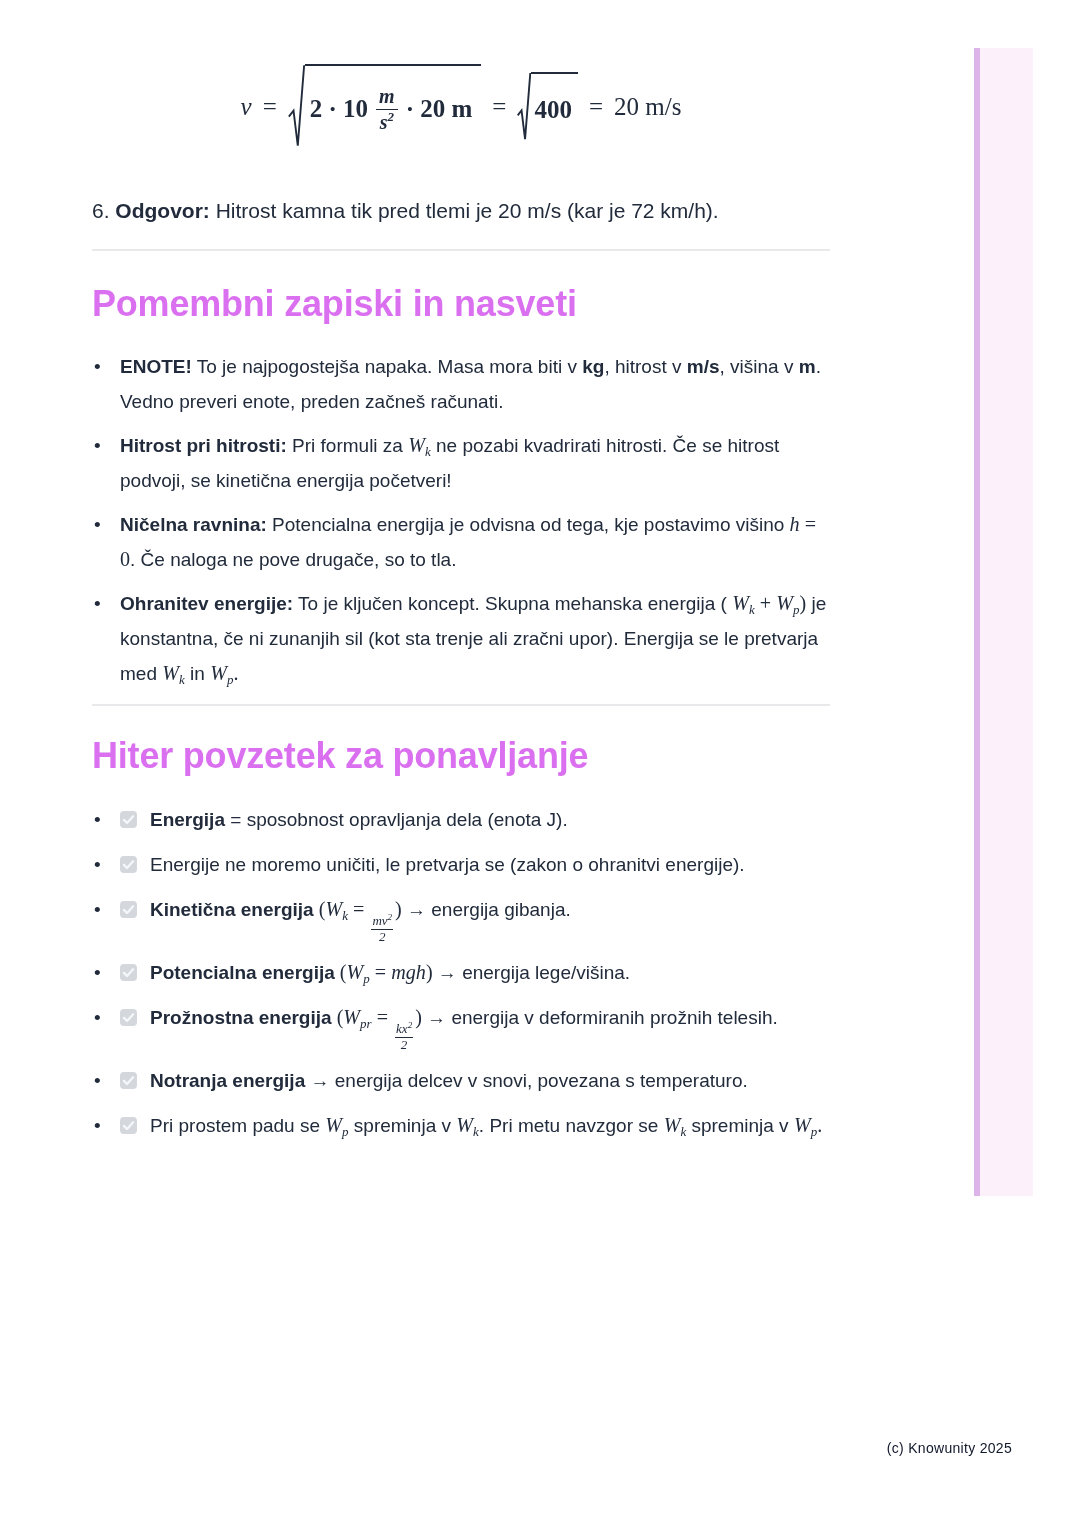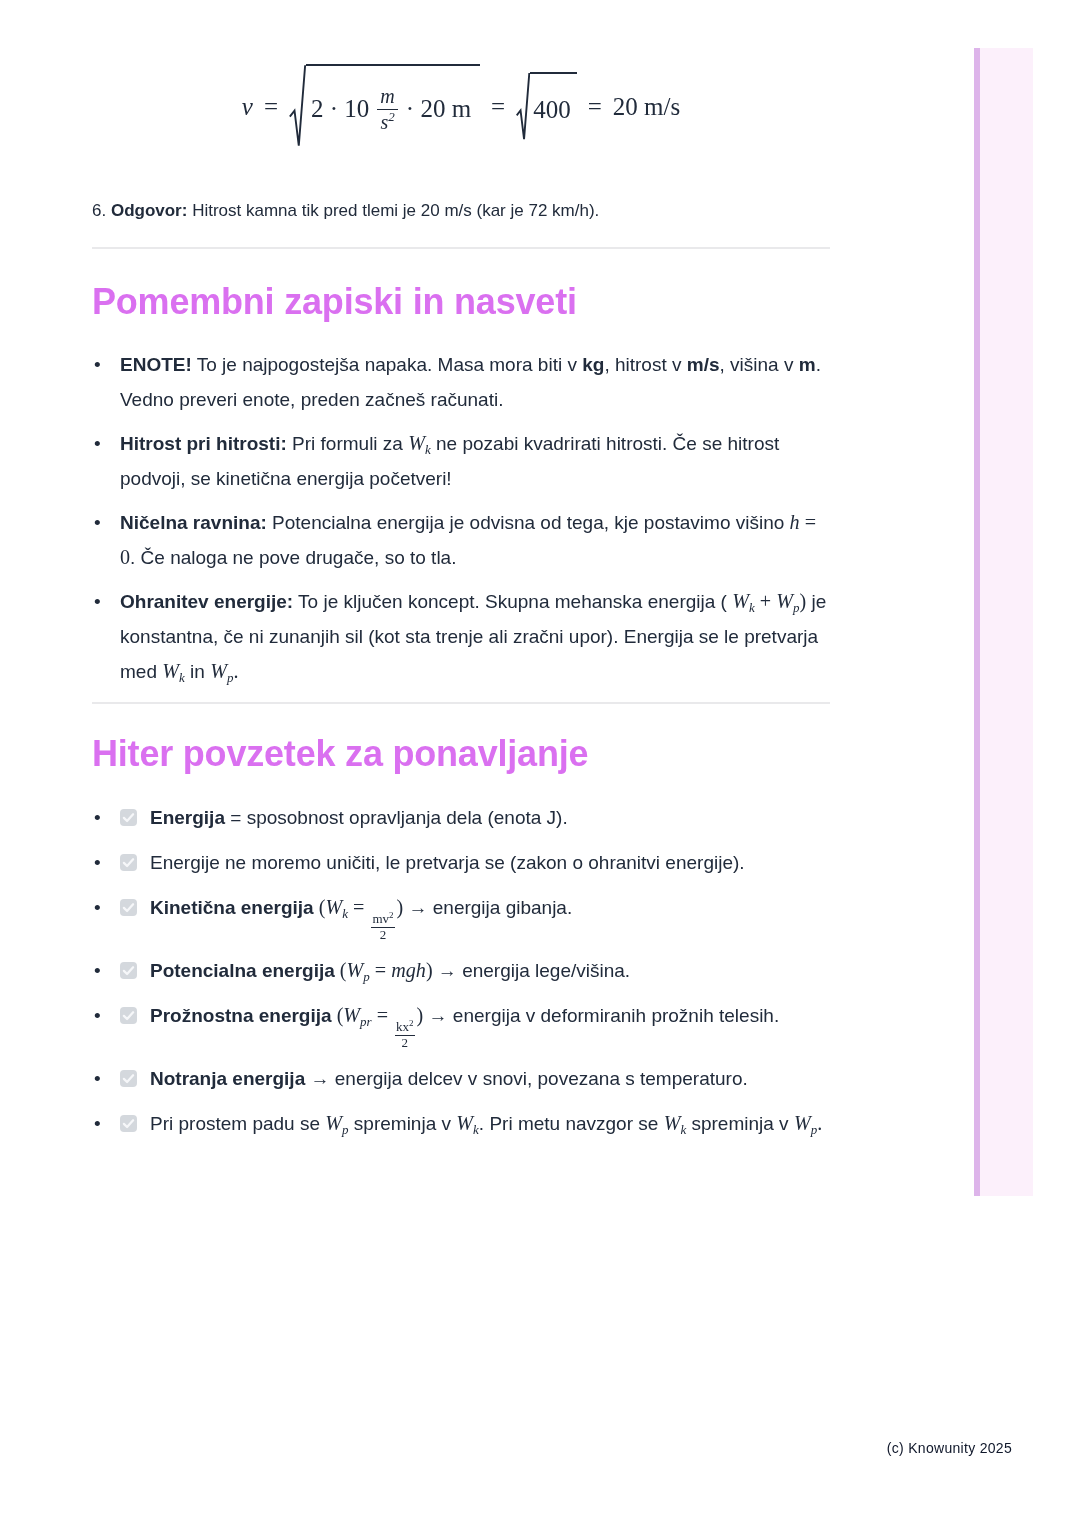--- a/index.html
+++ b/index.html
@@ -12,36 +12,36 @@
     background:var(--accent-bg,#fcf0fb);border-left:6px solid var(--accent-line,#ddb4ea);
   }
   .content{position:absolute;left:92px;top:0;width:738px;}
 
   
   .formula-block{margin-top:64px;text-align:center;
     font-family:"Liberation Serif",serif;font-size:25px;color:#212b3b;}
   .formula-row{display:inline-flex;align-items:center;gap:11px;}
   .mi{font-family:"Liberation Serif",serif;font-style:italic;}
   .mr{font-family:"Liberation Serif",serif;font-style:normal;}
-  .sqrt{display:inline-flex;align-items:stretch;}
+  .sqrt{display:inline-flex;align-items:stretch;font-weight:bold;}
   .sqrt .rad{width:17px;flex:none;display:block;}
   .sqrt .radicand{
     border-top:2px solid #212b3b;padding:3px 9px 0 5px;
     display:inline-flex;align-items:center;gap:8px;
   }
   .sqrt-sm .rad{width:14px;}
   .sqrt-sm .radicand{padding:4px 6px 0 3px;}
   .dfrac{display:inline-flex;flex-direction:column;align-items:center;
     font-size:20px;line-height:1.12;}
   .dfrac .fnum{align-self:stretch;text-align:center;
     border-bottom:1.6px solid #212b3b;padding:0 3px 1px 3px;}
   .dfrac .fden sup{font-size:13px;}
 
   
-  .answer{margin-top:44px;font-size:17px;line-height:35px;}
+  .answer{margin-top:44px;font-size:21px;line-height:35px;}
   .b{font-weight:700;}
   .divider{border:none;border-top:2px solid #e9e9eb;height:0;}
   .d1{margin:19px 0 0 0;}
   .d2{margin:13px 0 0 0;}
   .section-title{
     margin:36px 0 0 0;font-size:36px;line-height:34px;font-weight:700;
     color:var(--heading,#da70f0);letter-spacing:-0.2px;
   }
   .t2{margin-top:33px;}
   ul.doc-list{list-style:none;margin:28px 0 0 0;padding:0;}
@@ -53,21 +53,21 @@
   ul.summary-list>li{margin-bottom:10px;}
   ul.doc-list>li::before{
     content:"•";position:absolute;left:2px;top:0;color:#212b3b;font-size:19px;
   }
   li .mi, li .mr{font-size:1.06em;}
   .mi sub{font-size:13px;line-height:0;vertical-align:-4px;font-style:italic;}
 
   
   .frac{display:inline-flex;flex-direction:column;align-items:center;
     vertical-align:-9px;font-size:13px;line-height:1.15;
-    font-family:"Liberation Serif",serif;margin:0 2px;}
+    font-family:"Liberation Serif",serif;font-style:italic;margin:0 2px;}
   .frac .fnum{align-self:stretch;text-align:center;
     border-bottom:1px solid #212b3b;padding:0 1px;}
   .frac sup{font-size:9px;}
 
   
   .checkbox{
     display:inline-block;width:17px;height:17px;background:#d4d8dd;
     border-radius:4px;margin-right:13px;vertical-align:-2px;
   }
   .checkbox svg{display:block;width:17px;height:17px;}

